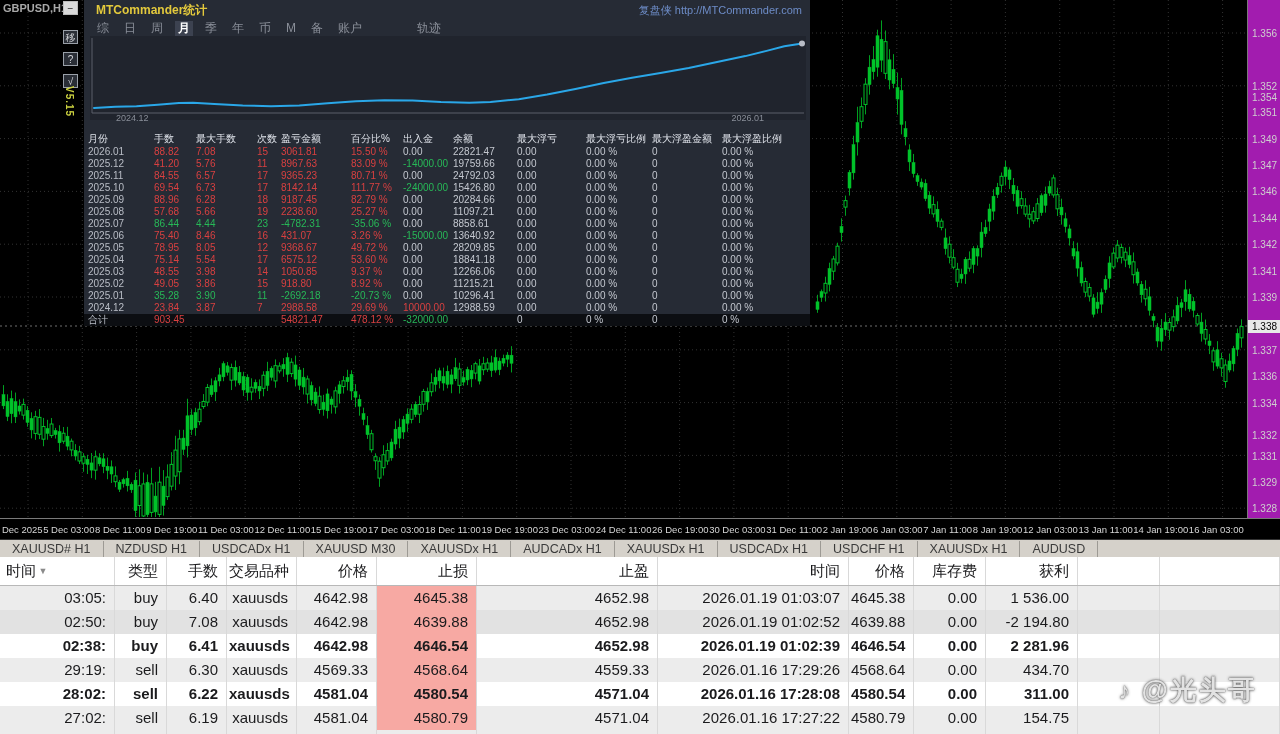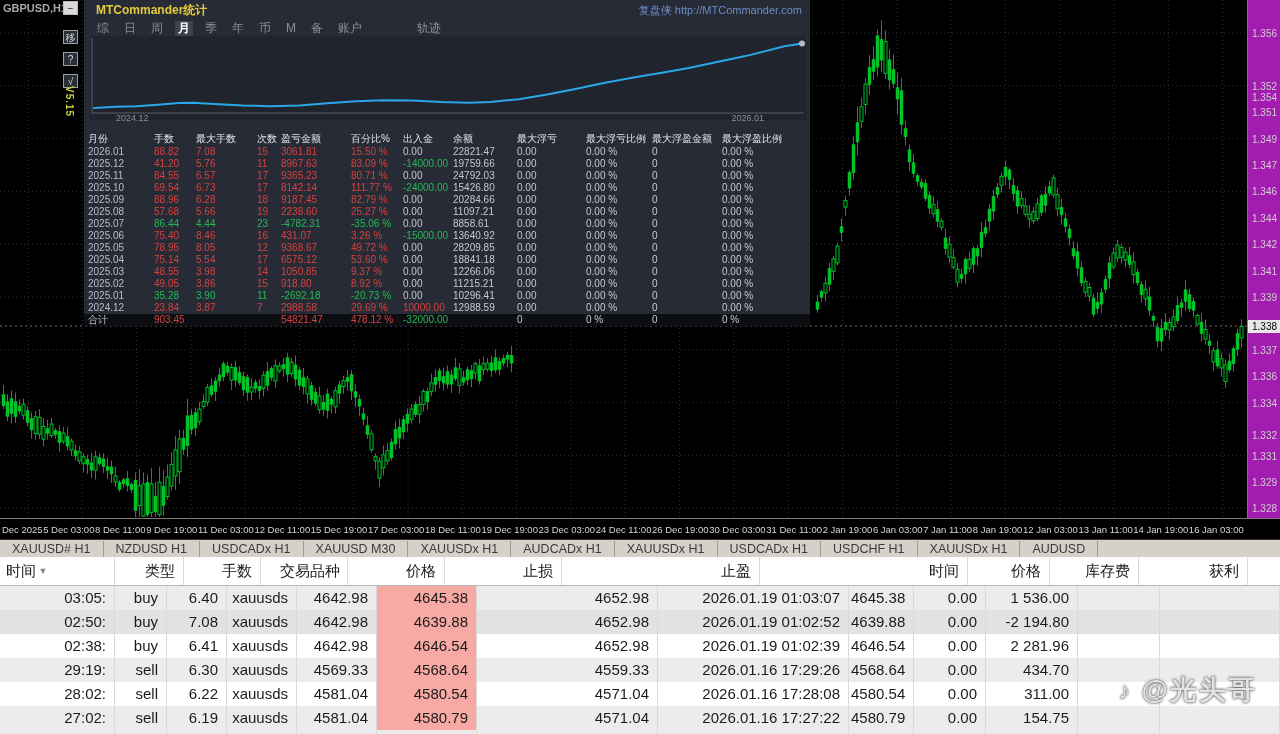--- a/index.html
+++ b/index.html
@@ -63,31 +63,31 @@
   
   #tabs-bar{position:absolute;left:0;top:539px;width:1280px;height:18px;background:#d5d1ca;
             border-top:1px solid #333;display:flex;align-items:center;z-index:5;}
   .term-tab{color:#3a3a3a;font-size:12.5px;padding:0 12px;border-right:1px solid #9d9a94;
             white-space:nowrap;cursor:pointer;line-height:17px;}
 
   
   #trade-table{position:absolute;left:0;top:557px;width:1280px;height:177px;background:#fff;z-index:5;}
   .tt-row{display:grid;grid-template-columns:115px 52px 60px 70px 80px 100px 181px 191px 65px 72px 92px 82px 1fr;
           height:24px;}
-  .tt-row.header{height:28px;border-bottom:1px solid #b8b8b8;background:#fff;gap:17px;}
+  .tt-row.header{height:28px;border-bottom:1px solid #b8b8b8;background:#fff;}
   .tt-cell{font-size:15px;color:#1b1b1d;text-align:right;padding:0 8px 0 2px;line-height:24px;
            border-right:1px solid #d9d9d9;white-space:nowrap;overflow:hidden;box-sizing:border-box;}
   .tt-row.header .tt-cell{line-height:27px;}
   .tt-cell.first{text-align:right;direction:rtl;}
   .tt-row.header .tt-cell.first{text-align:left;direction:ltr;padding-left:6px;}
   .tt-cell.pink{background:#f7a9a3;}
   .sort-icon{color:#8a8a8a;font-size:9px;vertical-align:2px;}
   .shade-g{background:#ececec;}
   .shade-gd{background:#e2e2e2;}
-  .shade-w{background:#ffffff;}
+  .shade-w{background:#ffffff;font-weight:bold;}
   .tt-row.partial{height:5px;overflow:hidden;background:#ececec;}
 
   
   #watermark{position:absolute;left:1118px;top:672px;z-index:20;color:rgba(240,240,240,.92);
              font-size:27px;font-weight:bold;letter-spacing:2px;
              text-shadow:0 0 3px rgba(60,60,60,.9),0 0 1px rgba(60,60,60,.9);}
   #watermark .note{font-size:24px;}
 </style>
 </head>
 <body>

